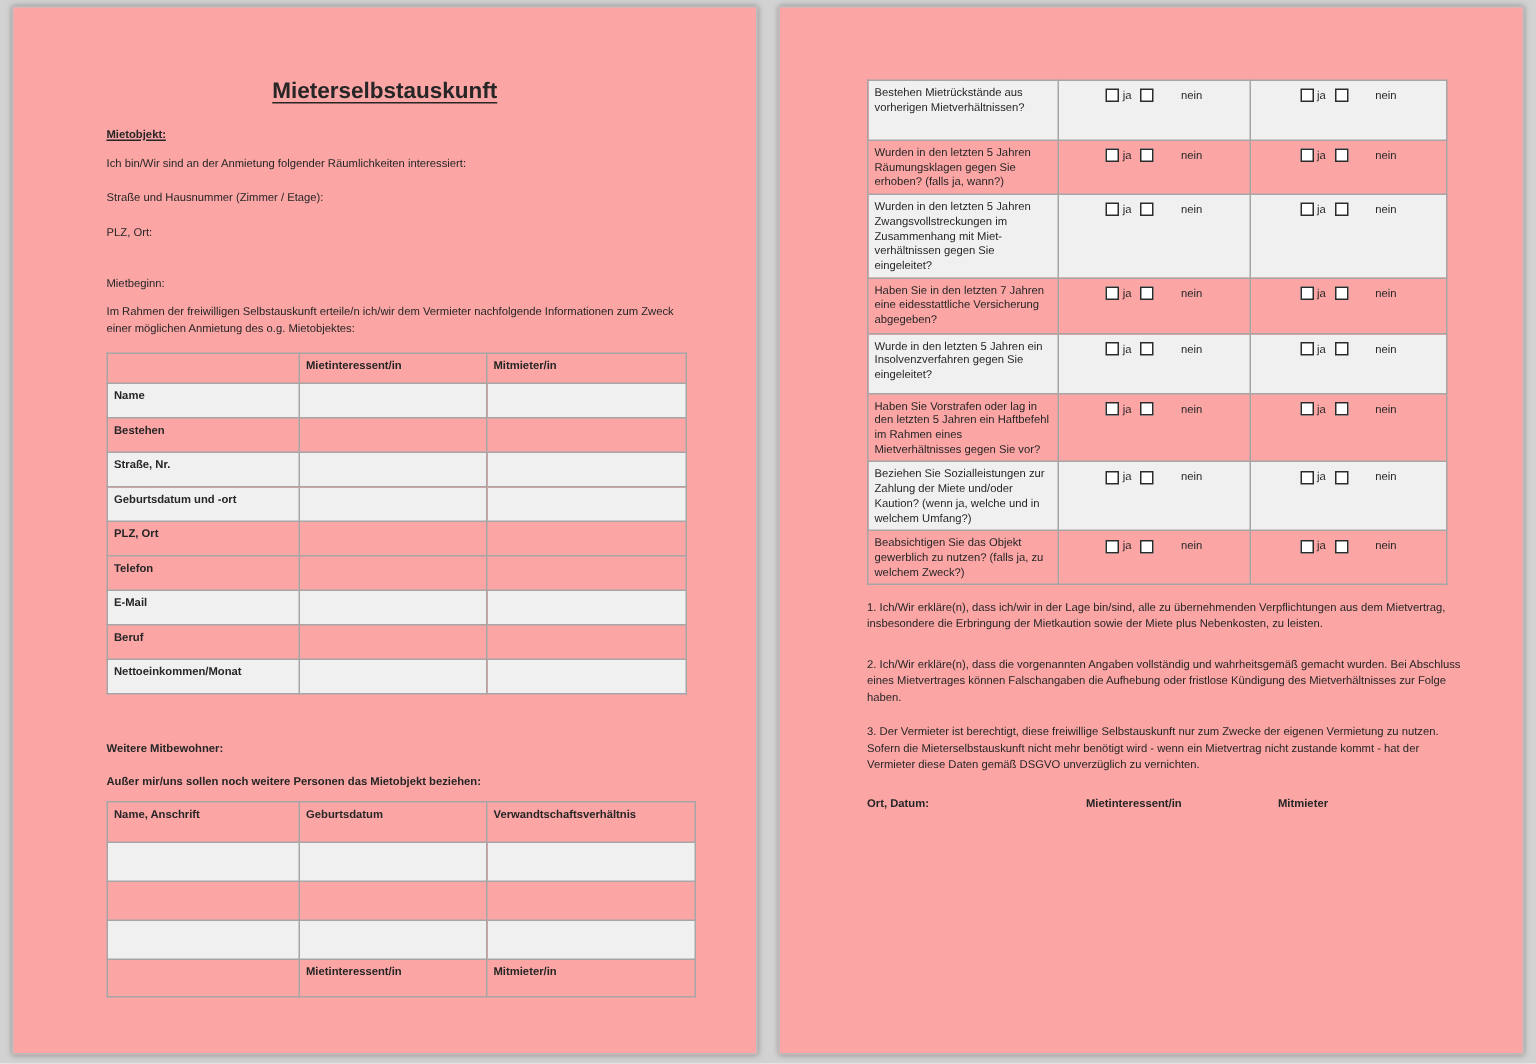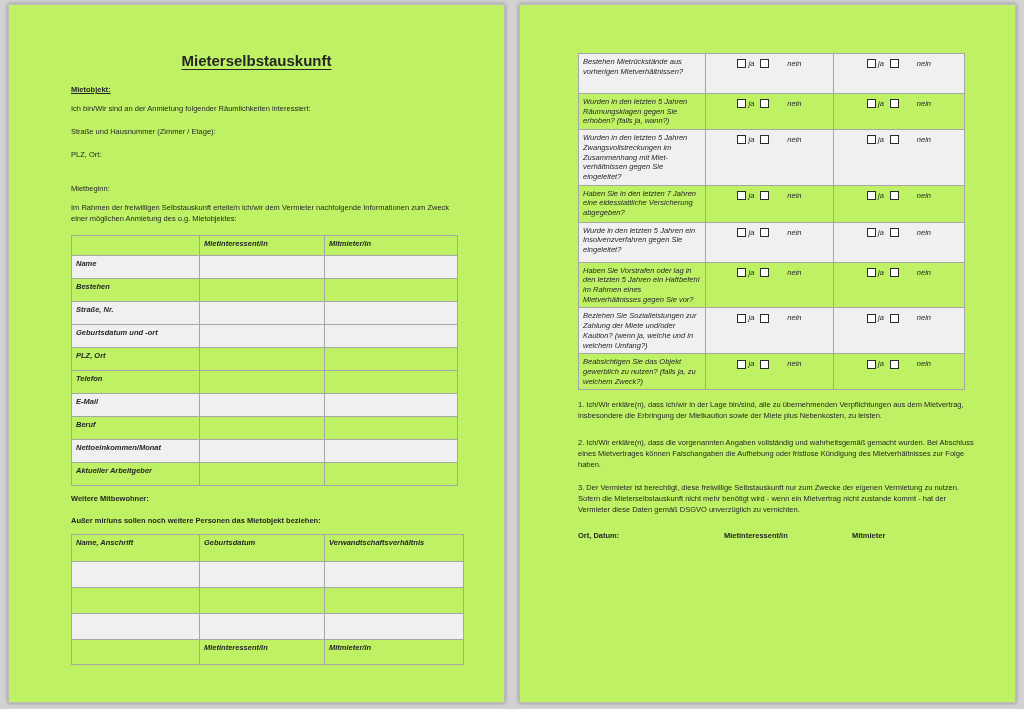--- a/index.html
+++ b/index.html
@@ -1,27 +1,27 @@
 <!DOCTYPE html>
 <html style="--viewer-bg: #d2d2d2; --row-shade: #f0f0f0; --table-border: #a6a6a6; --logo: #2e4d61;"><head>
 <meta charset="utf-8">
 <style>
   * { margin:0; padding:0; box-sizing:border-box; }
   html,body { width:1024px; height:709px; overflow:hidden; }
   body { font-family:"Liberation Sans", sans-serif; color:#262626; }
   .canvas { position:relative; width:1024px; height:709px; background:var(--viewer-bg,#d2d2d2); }
-  .page { position:absolute; top:4px; width:497px; height:699px; background:#bef264;
+  .page { position:absolute; top:4px; width:497px; height:699px; background:#fca5a5;
           box-shadow:0 0 4px rgba(0,0,0,.35); border:1px solid #bdbdbd; }
   .page1 { left:8px; } .page2 { left:519px; }
   .abs { position:absolute; }
   .b { font-weight:700; } .u { text-decoration:underline; }
   .txt { font-size:7.5px; line-height:11px; }
   .title { top:47px; left:0; right:0; text-align:center; font-size:15px; font-weight:700;
            text-decoration:underline; text-underline-offset:3px; }
-  table { border-collapse:collapse; table-layout:fixed;font-style:italic; }
+  table { border-collapse:collapse; table-layout:fixed; }
   td { border:1px solid var(--table-border,#a6a6a6); vertical-align:top;
        font-size:7.5px; line-height:9.7px; padding:3px 4px; overflow:hidden; }
   tr.shaded td, td.shaded { background:var(--row-shade,#f0f0f0); }
   
   .ptable { top:230px; left:62px; width:386px; }
   .ptable col.c1{width:128px} .ptable col.c2{width:125px} .ptable col.c3{width:133px}
   .ptable .hrow td { height:20px; }
   .ptable .drow td { height:23px; }
   
   .mtable { top:529px; left:62px; width:392px; }
@@ -131,25 +131,20 @@
             <td></td>
             <td></td>
           </tr>
 
           <tr class="drow shaded">
             <td class="b">Nettoeinkommen/Monat</td>
             <td></td>
             <td></td>
           </tr>
 
-          <tr class="drow">
-            <td class="b">Aktueller Arbeitgeber</td>
-            <td></td>
-            <td></td>
-          </tr>
         </tbody>
     </table>
 
     <div class="abs txt b" style="top:488px;left:62px;">Weitere Mitbewohner:</div>
     <div class="abs txt b" style="top:510px;left:62px;">Außer mir/uns sollen noch weitere Personen das Mietobjekt beziehen:</div>
 
     <table class="abs mtable">
       <colgroup>
           <col class="c1">
           <col class="c2">

